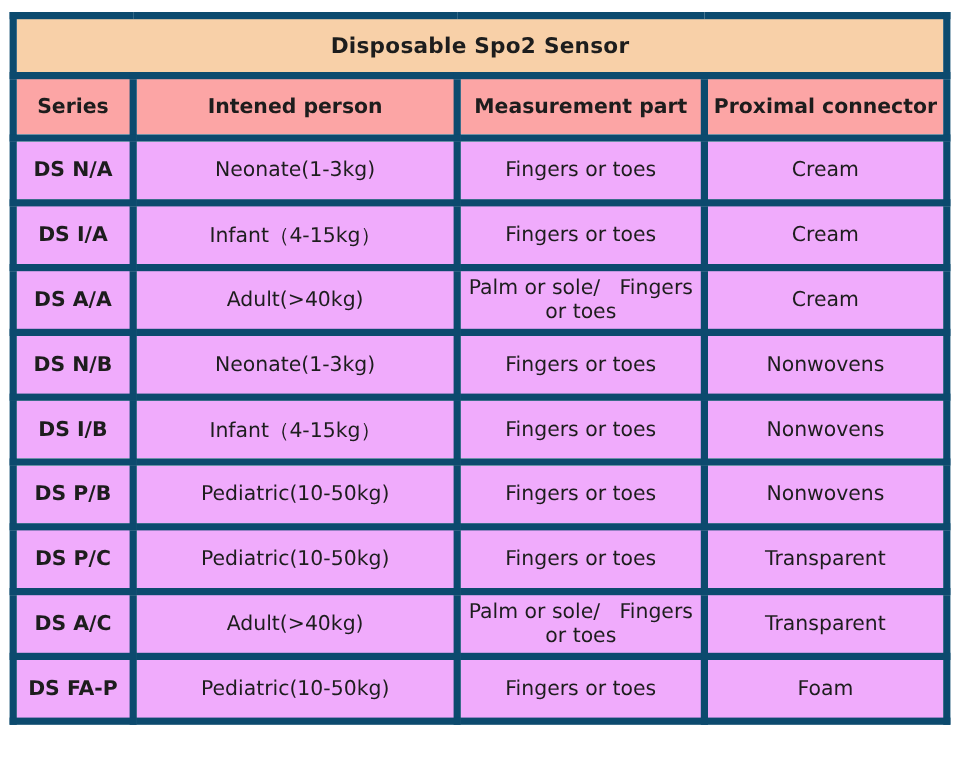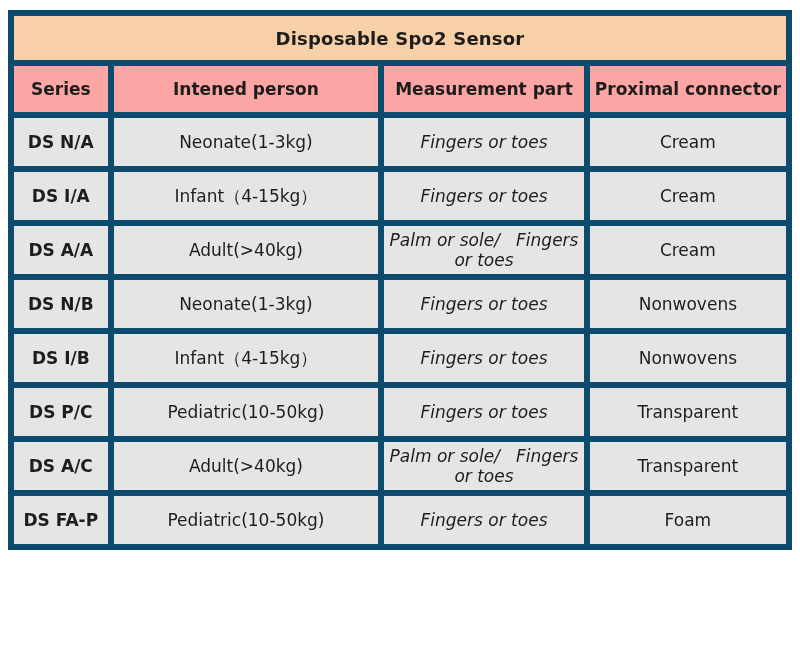--- a/index.html
+++ b/index.html
@@ -37,32 +37,31 @@
     height: 40px;
     letter-spacing: 0.2px;
   }
   tr.header-row th {
     background: #fca5a5;
     font-size: 17px;
     font-weight: bold;
     height: 42px;
   }
   tr.data-row td {
-    background: #e5e5e5;
+    background: #f0abfc;
     font-size: 17px;
     height: 44px;
   }
   tr.data-row td.series-cell {
     font-weight: bold;
     font-size: 17px;
   }
   tr.data-row td.part-cell {
     white-space: pre-line;
     line-height: 1.2;
-    font-style: italic;
   }
   col.c-series   { width: 12.8%; }
   col.c-person   { width: 34.8%; }
   col.c-part     { width: 26.4%; }
   col.c-connector{ width: 26.0%; }
 </style>
 </head>
 <body>
 
 <div class="page">
@@ -116,20 +115,26 @@
     <td class="connector-cell">Nonwovens</td>
   </tr>
 
   <tr class="data-row">
     <td class="series-cell">DS I/B</td>
     <td class="person-cell">Infant（4-15kg）</td>
     <td class="part-cell">Fingers or toes</td>
     <td class="connector-cell">Nonwovens</td>
   </tr>
 
+  <tr class="data-row">
+    <td class="series-cell">DS P/B</td>
+    <td class="person-cell">Pediatric(10-50kg)</td>
+    <td class="part-cell">Fingers or toes</td>
+    <td class="connector-cell">Nonwovens</td>
+  </tr>
 
   <tr class="data-row">
     <td class="series-cell">DS P/C</td>
     <td class="person-cell">Pediatric(10-50kg)</td>
     <td class="part-cell">Fingers or toes</td>
     <td class="connector-cell">Transparent</td>
   </tr>
 
   <tr class="data-row">
     <td class="series-cell">DS A/C</td>

